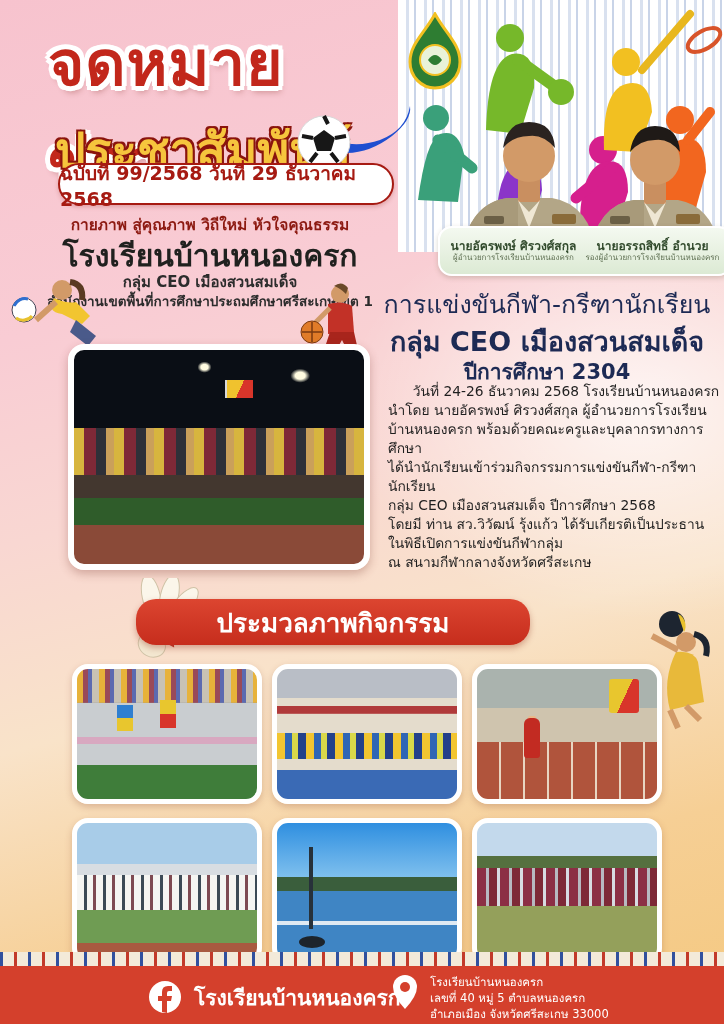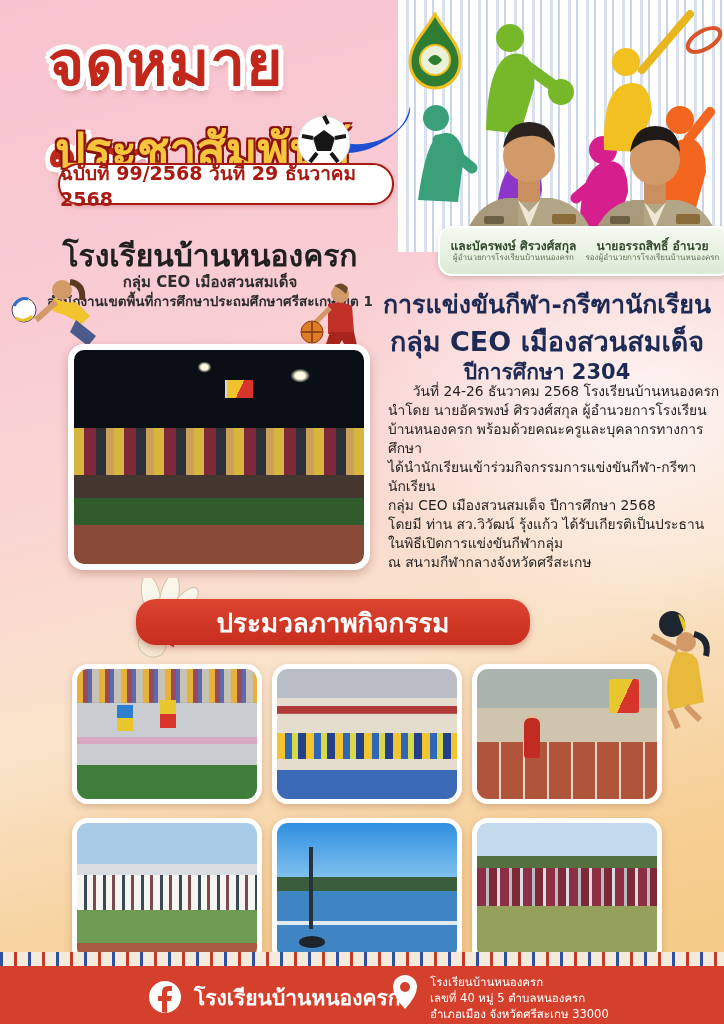--- a/index.html
+++ b/index.html
@@ -28,21 +28,21 @@
   .collage svg{position:absolute;left:0;top:0;}
   .dir-photos{left:440px;top:88px;width:280px;height:168px;}
   .name-plate{left:438px;top:226px;width:278px;height:46px;border-radius:14px;border:2px solid #ffffff;
     background:linear-gradient(180deg,#f4f9f0,#dcead4);box-shadow:0 2px 5px rgba(100,90,60,.25);
     display:flex;align-items:center;justify-content:space-around;padding:0 6px;}
   .plate-col{text-align:center;line-height:1.15;}
   .plate-name{font-size:12px;font-weight:bold;color:#314a2c;}
   .plate-title{font-size:8px;color:#5d6e51;}
 
   
-  .head1{left:372px;top:284px;width:350px;text-align:center;font-size:25px;font-weight:bold;color:#1d2a54;}
+  .head1{left:372px;top:284px;width:350px;text-align:center;font-size:25px;font-weight:normal;color:#1d2a54;}
   .head2{left:372px;top:320px;width:350px;text-align:center;font-size:27px;font-weight:bold;color:#1d2a54;}
   .head3{left:372px;top:355px;width:350px;text-align:center;font-size:21px;font-weight:bold;color:#1d2a54;}
   .body-text{left:388px;top:382px;width:332px;font-size:13.8px;color:#1f1f1f;line-height:1.38;white-space:pre-line;text-indent:1.8em;}
 
   
   .photo-main{left:68px;top:344px;width:290px;height:214px;border:6px solid #fff;border-radius:16px;box-shadow:0 4px 10px rgba(120,50,40,.3);
     background:
       repeating-linear-gradient(90deg,#d7b53e 0 10px,#7e2937 10px 22px,#2e3038 22px 32px,#caa05a 32px 40px) 0 47%/100% 22% no-repeat,
       radial-gradient(14px 10px at 78% 12%, #fffbe0 0 35%, rgba(255,255,255,0) 70%),
       radial-gradient(10px 8px at 45% 8%, #fffbe0 0 35%, rgba(255,255,255,0) 70%),
@@ -157,40 +157,41 @@
         <path d="M190 64 q4 -26 25 -26 q23 0 25 26 q-11 -14 -25 -12 q-15 0 -25 12Z" fill="#1f1a17"></path>
         <path d="M204 114 l11 12 11 -12 -11 26 Z" fill="#efe7d4"></path>
         <rect x="170" y="128" width="20" height="8" rx="2" fill="#6b5f46"></rect>
         <rect x="236" y="126" width="24" height="10" rx="2" fill="#8a6b3a"></rect>
       </g>
     </svg>
   </div>
 
   <div class="abs name-plate">
     <div class="plate-col">
-      <div class="plate-name">และบัครพงษ์ ศิรวงศ์สกุล</div>
+      <div class="plate-name">นายอัครพงษ์ ศิรวงศ์สกุล</div>
       <div class="plate-title">ผู้อำนวยการโรงเรียนบ้านหนองครก</div>
     </div>
     <div class="plate-col">
       <div class="plate-name">นายอรรถสิทธิ์ อำนวย</div>
       <div class="plate-title">รองผู้อำนวยการโรงเรียนบ้านหนองครก</div>
     </div>
   </div>
 
   <div class="abs title">จดหมายข่าว</div>
   <div class="abs subtitle">ประชาสัมพันธ์</div>
 
   <svg class="abs illu" style="left:288px;top:96px" width="128" height="78" viewBox="0 0 128 78">
     <path d="M34 52 Q70 66 104 40 Q124 24 122 10 Q118 34 92 44 Q64 54 34 40 Z" fill="#1f4fd0"></path>
     <circle cx="36" cy="46" r="26" fill="#ffffff" stroke="#d8d8d8"></circle>
     <polygon points="36,34 47,42 43,55 29,55 25,42" fill="#171717"></polygon>
     <path d="M36 20 l4 8 M14 40 l11 2 M58 40 l-11 2 M22 66 l7 -9 M50 66 l-7 -9" stroke="#171717" stroke-width="4"></path>
   </svg>
 
   <div class="abs issue-pill">ฉบับที่ 99/2568 วันที่ 29 ธันวาคม 2568</div>
+  <div class="abs motto">กายภาพ สู่คุณภาพ วิถีใหม่ หัวใจคุณธรรม</div>
   <div class="abs school-name">โรงเรียนบ้านหนองครก</div>
   <div class="abs school-group">กลุ่ม CEO เมืองสวนสมเด็จ</div>
   <div class="abs school-district">สำนักงานเขตพื้นที่การศึกษาประถมศึกษาศรีสะเกษเขต 1</div>
 
   <svg class="abs illu" style="left:6px;top:268px" width="104" height="100" viewBox="0 0 104 100">
     <circle cx="18" cy="42" r="12" fill="#fff" stroke="#445"></circle>
     <path d="M8 38 a12 12 0 0 1 14 -7" stroke="#2f6fd0" stroke-width="3" fill="none"></path>
     <path d="M10 50 a12 12 0 0 0 16 -2" stroke="#e8c12e" stroke-width="3" fill="none"></path>
     <circle cx="56" cy="22" r="10" fill="#d29a68"></circle>
     <path d="M64 14 q14 2 12 18" stroke="#5a3a22" stroke-width="6" fill="none"></path>

